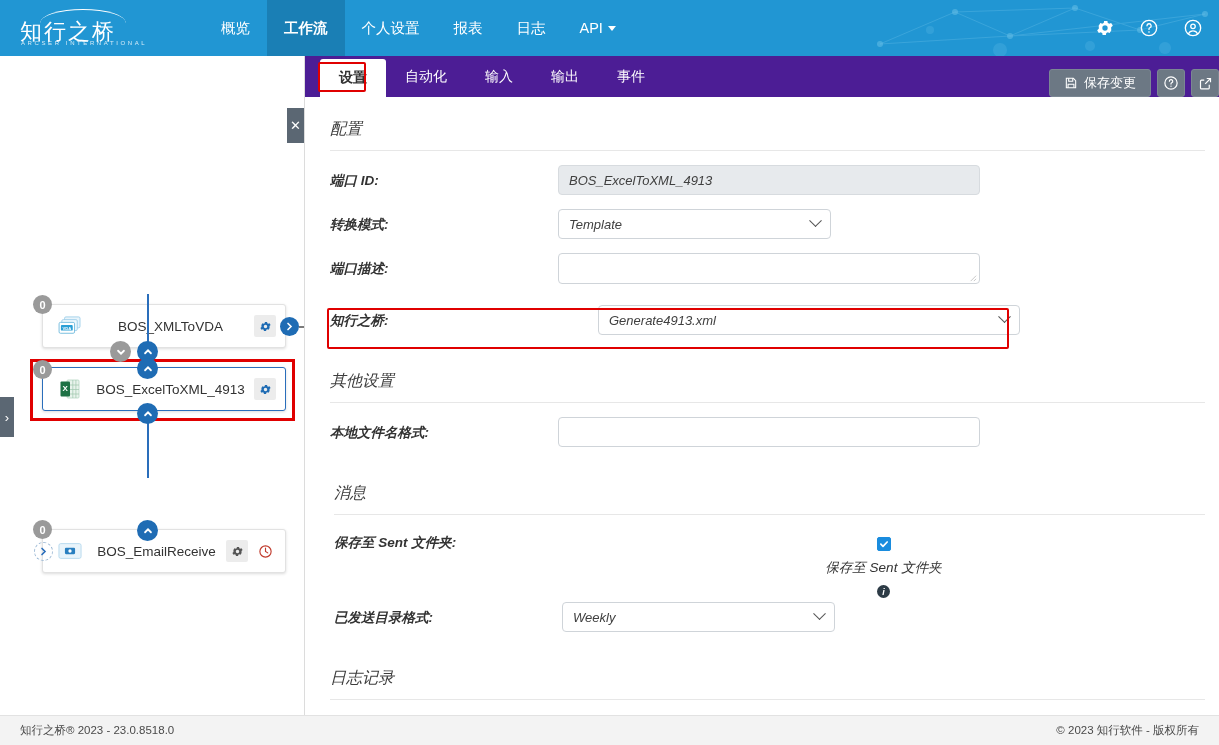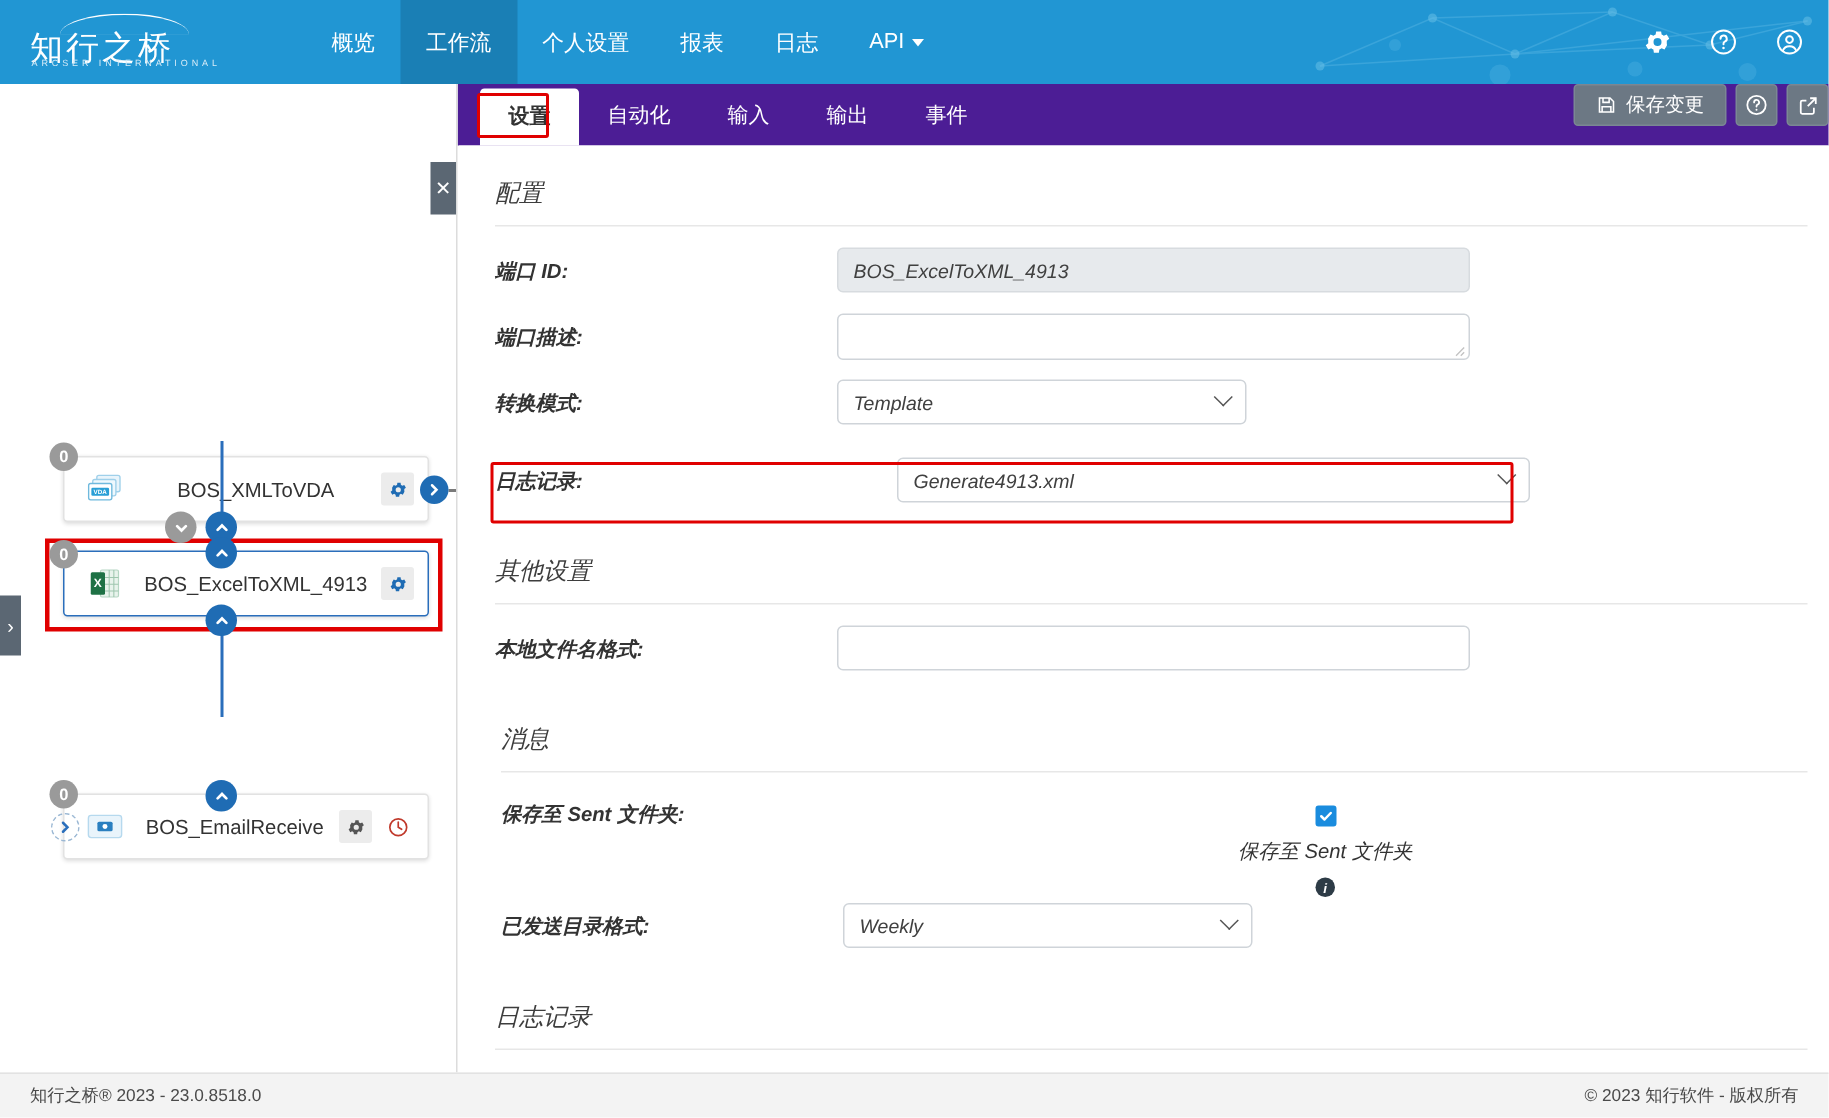--- a/index.html
+++ b/index.html
@@ -42,21 +42,21 @@
     border-radius: 50% / 100% 100% 0 0;
     border-left: 0; border-right: 0; border-bottom: 0;
   }
   .nav { position: absolute; left: 204px; top: 0; height: 56px; display: flex; }
   .nav-item {
     height: 56px; padding: 0 17px;
     display: flex; align-items: center; justify-content: flex-start;
     color: #ffffff; font-size: 14.5px; cursor: pointer;
     white-space: nowrap;
   }
-  .nav-item.active { background: #1a7fb5; }
+  .nav-item.active { background: #1a7fb5; font-weight: bold; }
   .caret-down {
     display: inline-block; margin-left: 5px;
     border-left: 4px solid transparent; border-right: 4px solid transparent;
     border-top: 5px solid #ffffff;
   }
   .header-icons {
     position: absolute; right: 16px; top: 0; height: 56px;
     display: flex; align-items: center; gap: 24px;
   }
   .hicon { width: 20px; height: 20px; cursor: pointer; }
@@ -78,21 +78,21 @@
     position: relative;
   }
   .tab-highlight {
     position: absolute; left: 318px; top: 62px;
     width: 48px; height: 30px;
     border: 2.5px solid #e00000; border-radius: 2px;
     pointer-events: none; z-index: 6;
   }
   .tabbar-right {
     position: absolute; right: 0; top: 0; height: 41px;
-    display: flex; align-items: flex-start; gap: 6px; padding-right: 0;
+    display: flex; align-items: flex-end; gap: 6px; padding-right: 0;
   }
   .btn-save {
     height: 28px; padding: 0 14px; border-radius: 3px;
     background: #6c7884; border: 1px solid #7b8793;
     color: #ffffff; font-size: 13px; display: flex; align-items: center; gap: 6px;
     cursor: pointer; white-space: nowrap;
   }
   .btn-sq {
     width: 28px; height: 28px; border-radius: 3px;
     background: #6c7884; border: 1px solid #7b8793;
@@ -522,42 +522,42 @@
     <div class="section-rule"></div>
 
     <div class="row" style="margin-top:10px;">
       <div class="row-label">端口 ID:</div>
       <div class="row-field">
         <div class="inp readonly">BOS_ExcelToXML_4913</div>
       </div>
     </div>
 
     <div class="row">
+      <div class="row-label">转换模式:</div>
+      <div class="row-field">
+        <div class="sel">
+          <span>Template</span>
+          <span class="sel-arrow"></span>
+        </div>
+      </div>
+    </div>
+
+    <div class="row">
       <div class="row-label">端口描述:</div>
       <div class="row-field">
         <div class="ta">
           <svg class="ta-grip" viewBox="0 0 10 10" stroke="#888" stroke-width="1">
             <path d="M9 3L3 9M9 6.5L6.5 9"></path>
           </svg>
         </div>
       </div>
     </div>
 
-    <div class="row">
-      <div class="row-label">转换模式:</div>
-      <div class="row-field">
-        <div class="sel">
-          <span>Template</span>
-          <span class="sel-arrow"></span>
-        </div>
-      </div>
-    </div>
-
     <div class="row" style="margin-top:8px;">
-      <div class="row-label">日志记录:</div>
+      <div class="row-label">知行之桥:</div>
       <div class="row-field">
         <div class="sel wide">
           <span>Generate4913.xml</span>
           <span class="sel-arrow"></span>
         </div>
       </div>
     </div>
   </div>
 
   <div class="sec" style="margin-top:26px;">

